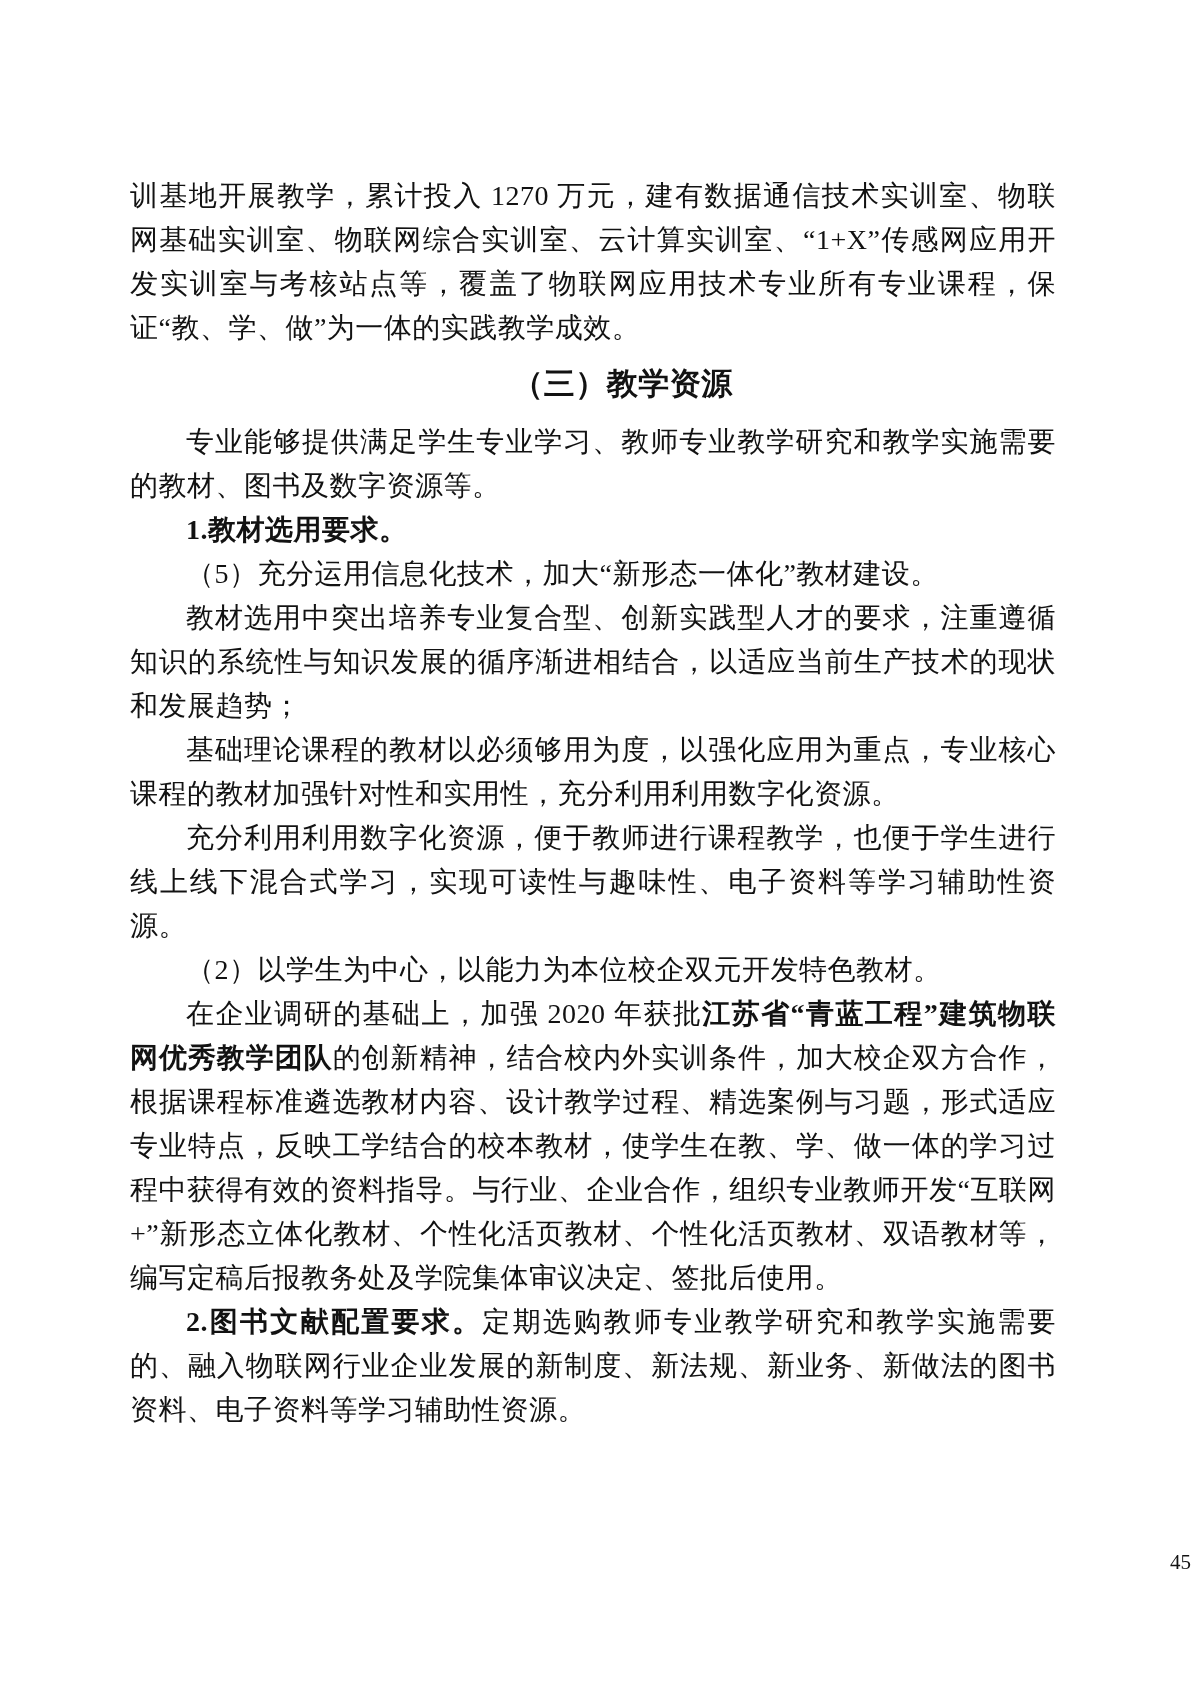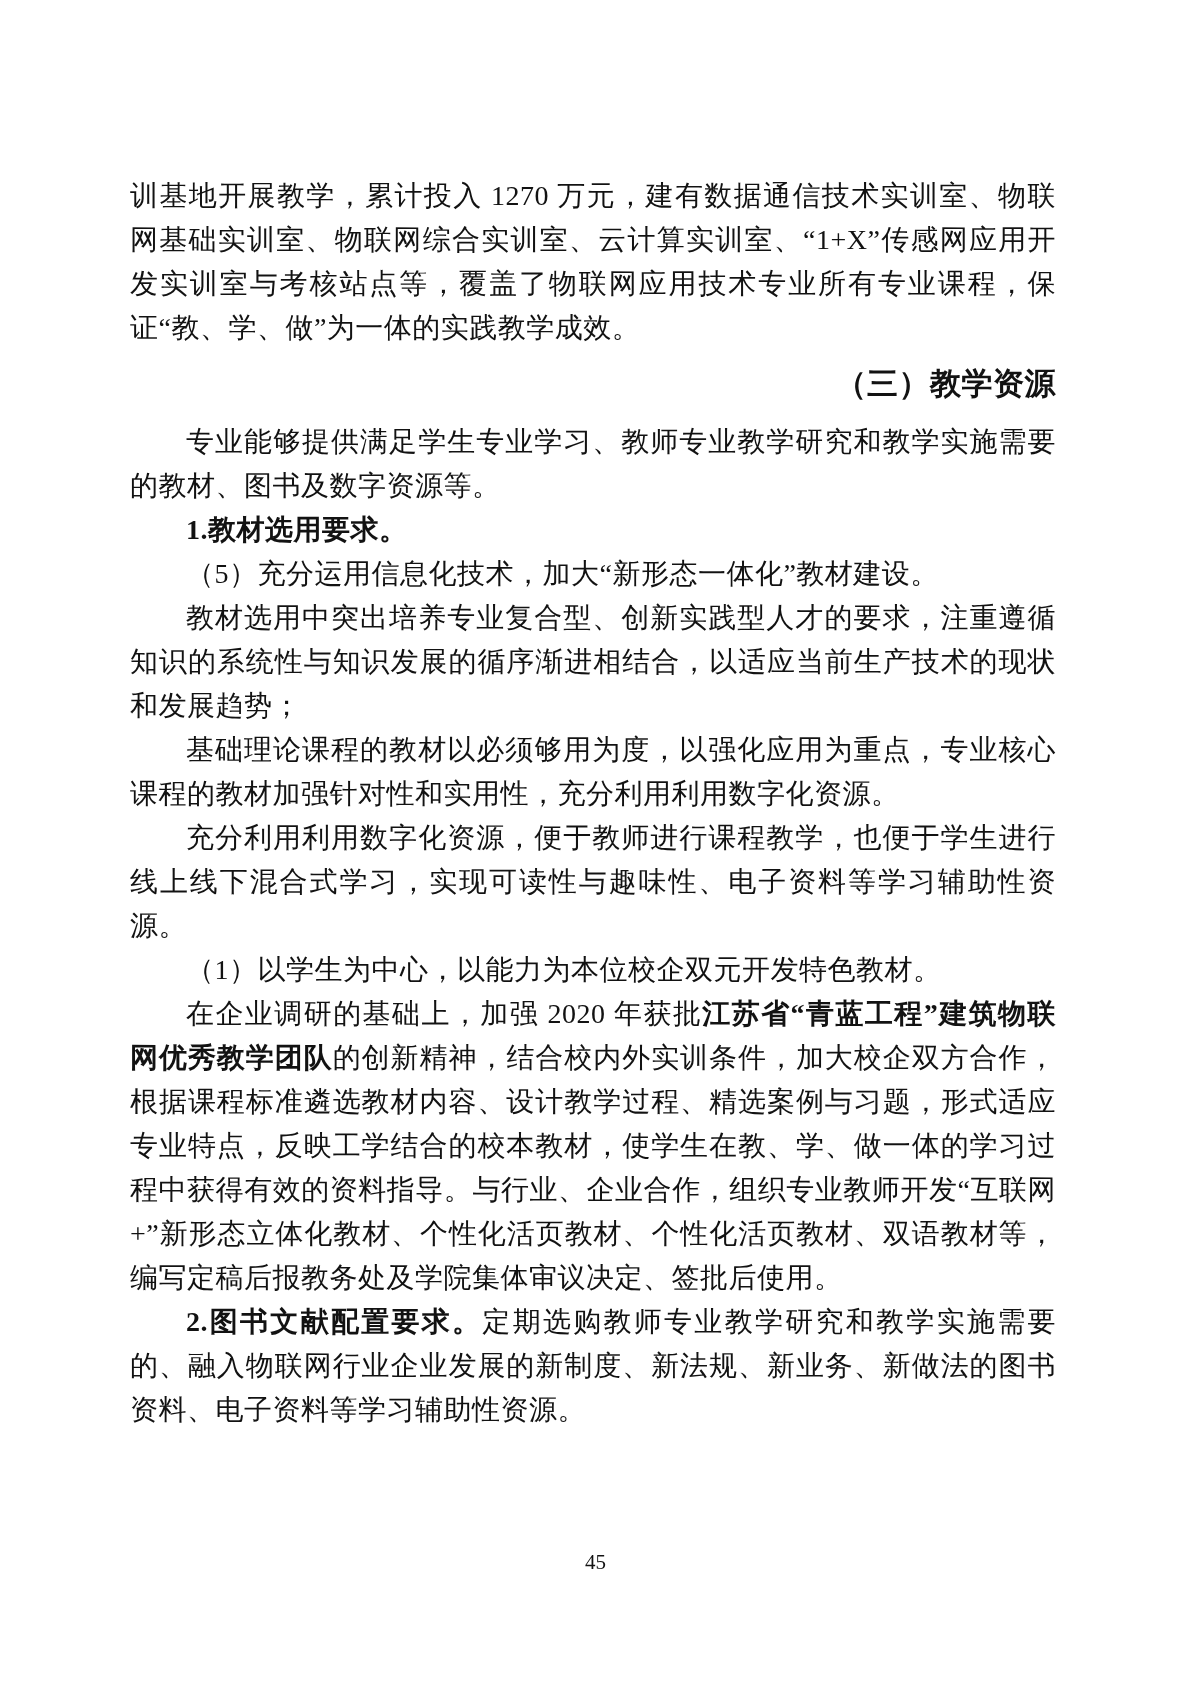--- a/index.html
+++ b/index.html
@@ -36,28 +36,28 @@
   }
   .para b, .bold {
     font-weight: bold;
   }
   .heading {
     font-size: 31px;
     line-height: 52px;
     font-weight: bold;
     margin: 8px 0 10px 0;
     text-indent: 1.9em;
-    text-align: right;
+    text-align: center;
   }
   .page-number {
     position: absolute;
     left: 0;
     right: 0;
     top: 1548px;
-    text-align: center;
+    text-align: right;
     font-size: 21px;
     line-height: 28px;
     color: #121212;
     font-family: "Liberation Serif", "DejaVu Serif", serif;
   }
 </style>
 </head>
 <body>
 
 <div class="page">
@@ -75,21 +75,21 @@
 
 
     <p class="para">（5）充分运用信息化技术，加大“新形态一体化”教材建设。</p>
 
     <p class="para">教材选用中突出培养专业复合型、创新实践型人才的要求，注重遵循知识的系统性与知识发展的循序渐进相结合，以适应当前生产技术的现状和发展趋势；</p>
 
     <p class="para">基础理论课程的教材以必须够用为度，以强化应用为重点，专业核心课程的教材加强针对性和实用性，充分利用利用数字化资源。</p>
 
     <p class="para">充分利用利用数字化资源，便于教师进行课程教学，也便于学生进行线上线下混合式学习，实现可读性与趣味性、电子资料等学习辅助性资源。</p>
 
-    <p class="para">（1）以学生为中心，以能力为本位校企双元开发特色教材。</p>
+    <p class="para">（2）以学生为中心，以能力为本位校企双元开发特色教材。</p>
 
     <p class="para">
       <span>在企业调研的基础上，加强 2020 年获批</span><b>江苏省“青蓝工程”建筑物联网优秀教学团队</b><span>的创新精神，结合校内外实训条件，加大校企双方合作，根据课程标准遴选教材内容、设计教学过程、精选案例与习题，形式适应专业特点，反映工学结合的校本教材，使学生在教、学、做一体的学习过程中获得有效的资料指导。与行业、企业合作，组织专业教师开发“互联网+”新形态立体化教材、个性化活页教材、个性化活页教材、双语教材等，编写定稿后报教务处及学院集体审议决定、签批后使用。</span>
     </p>
 
     <p class="para">
       <b>2.图书文献配置要求。</b><span>定期选购教师专业教学研究和教学实施需要的、融入物联网行业企业发展的新制度、新法规、新业务、新做法的图书资料、电子资料等学习辅助性资源。</span>
     </p>
 
   </main>

